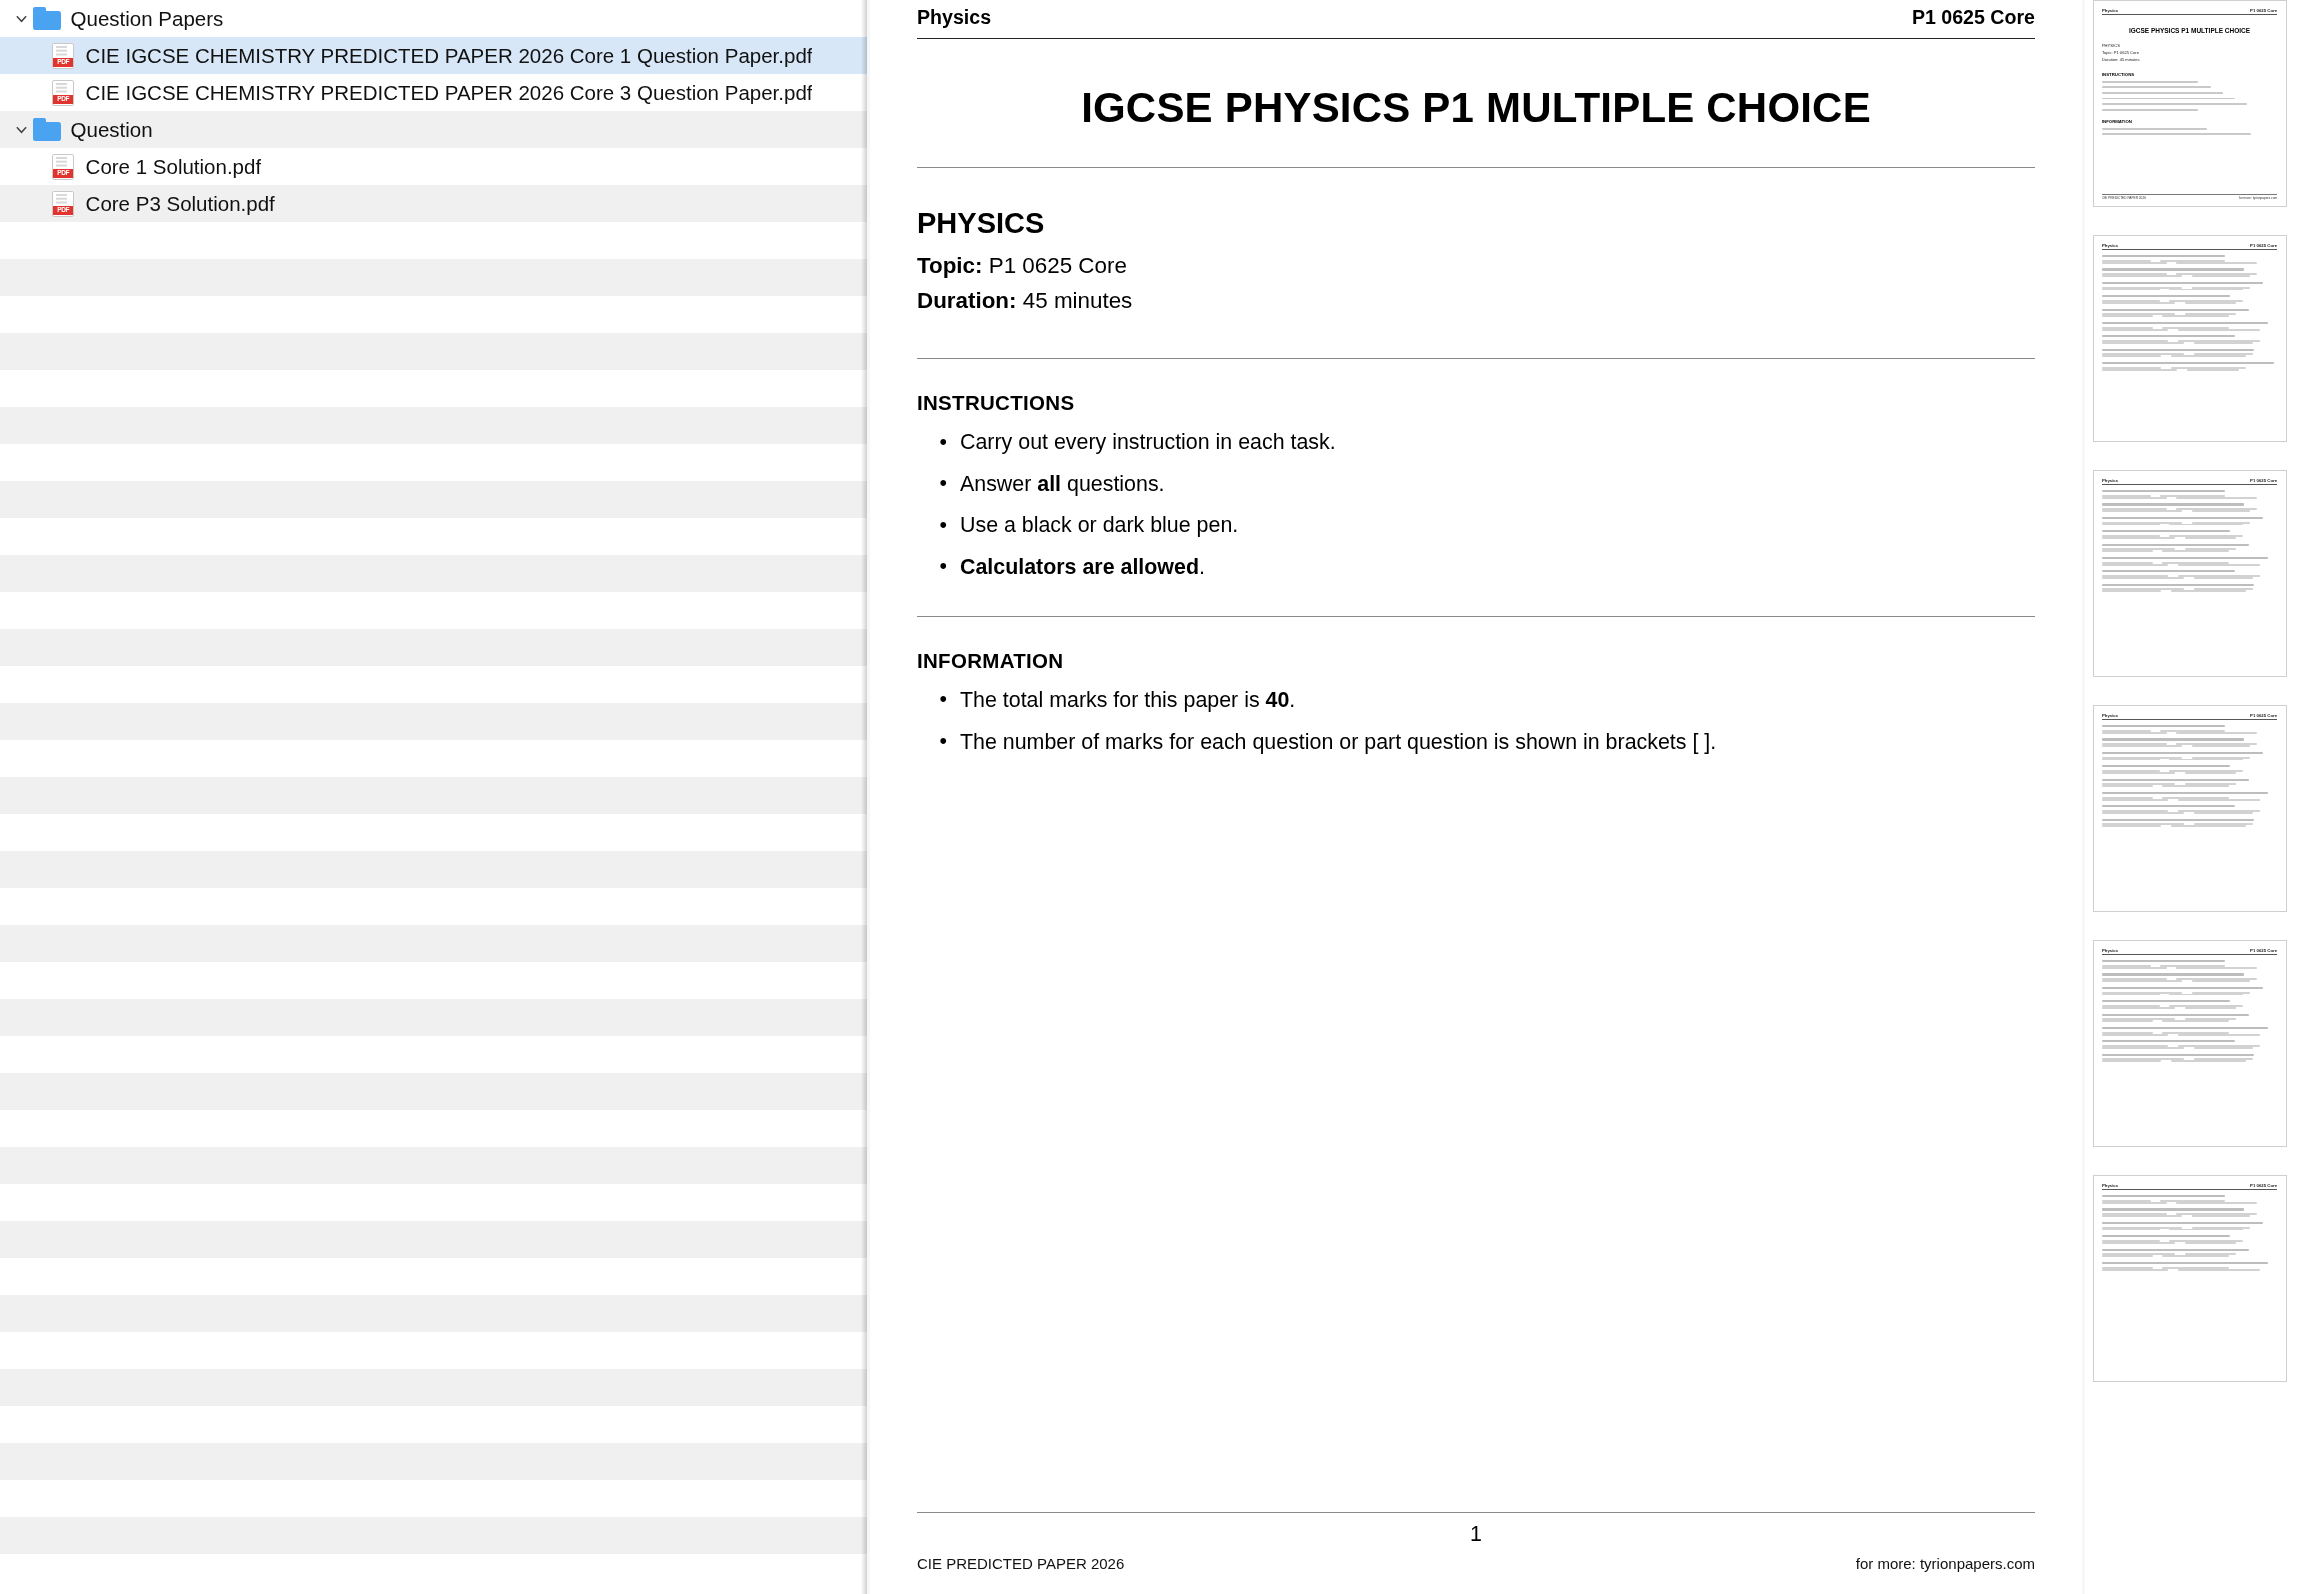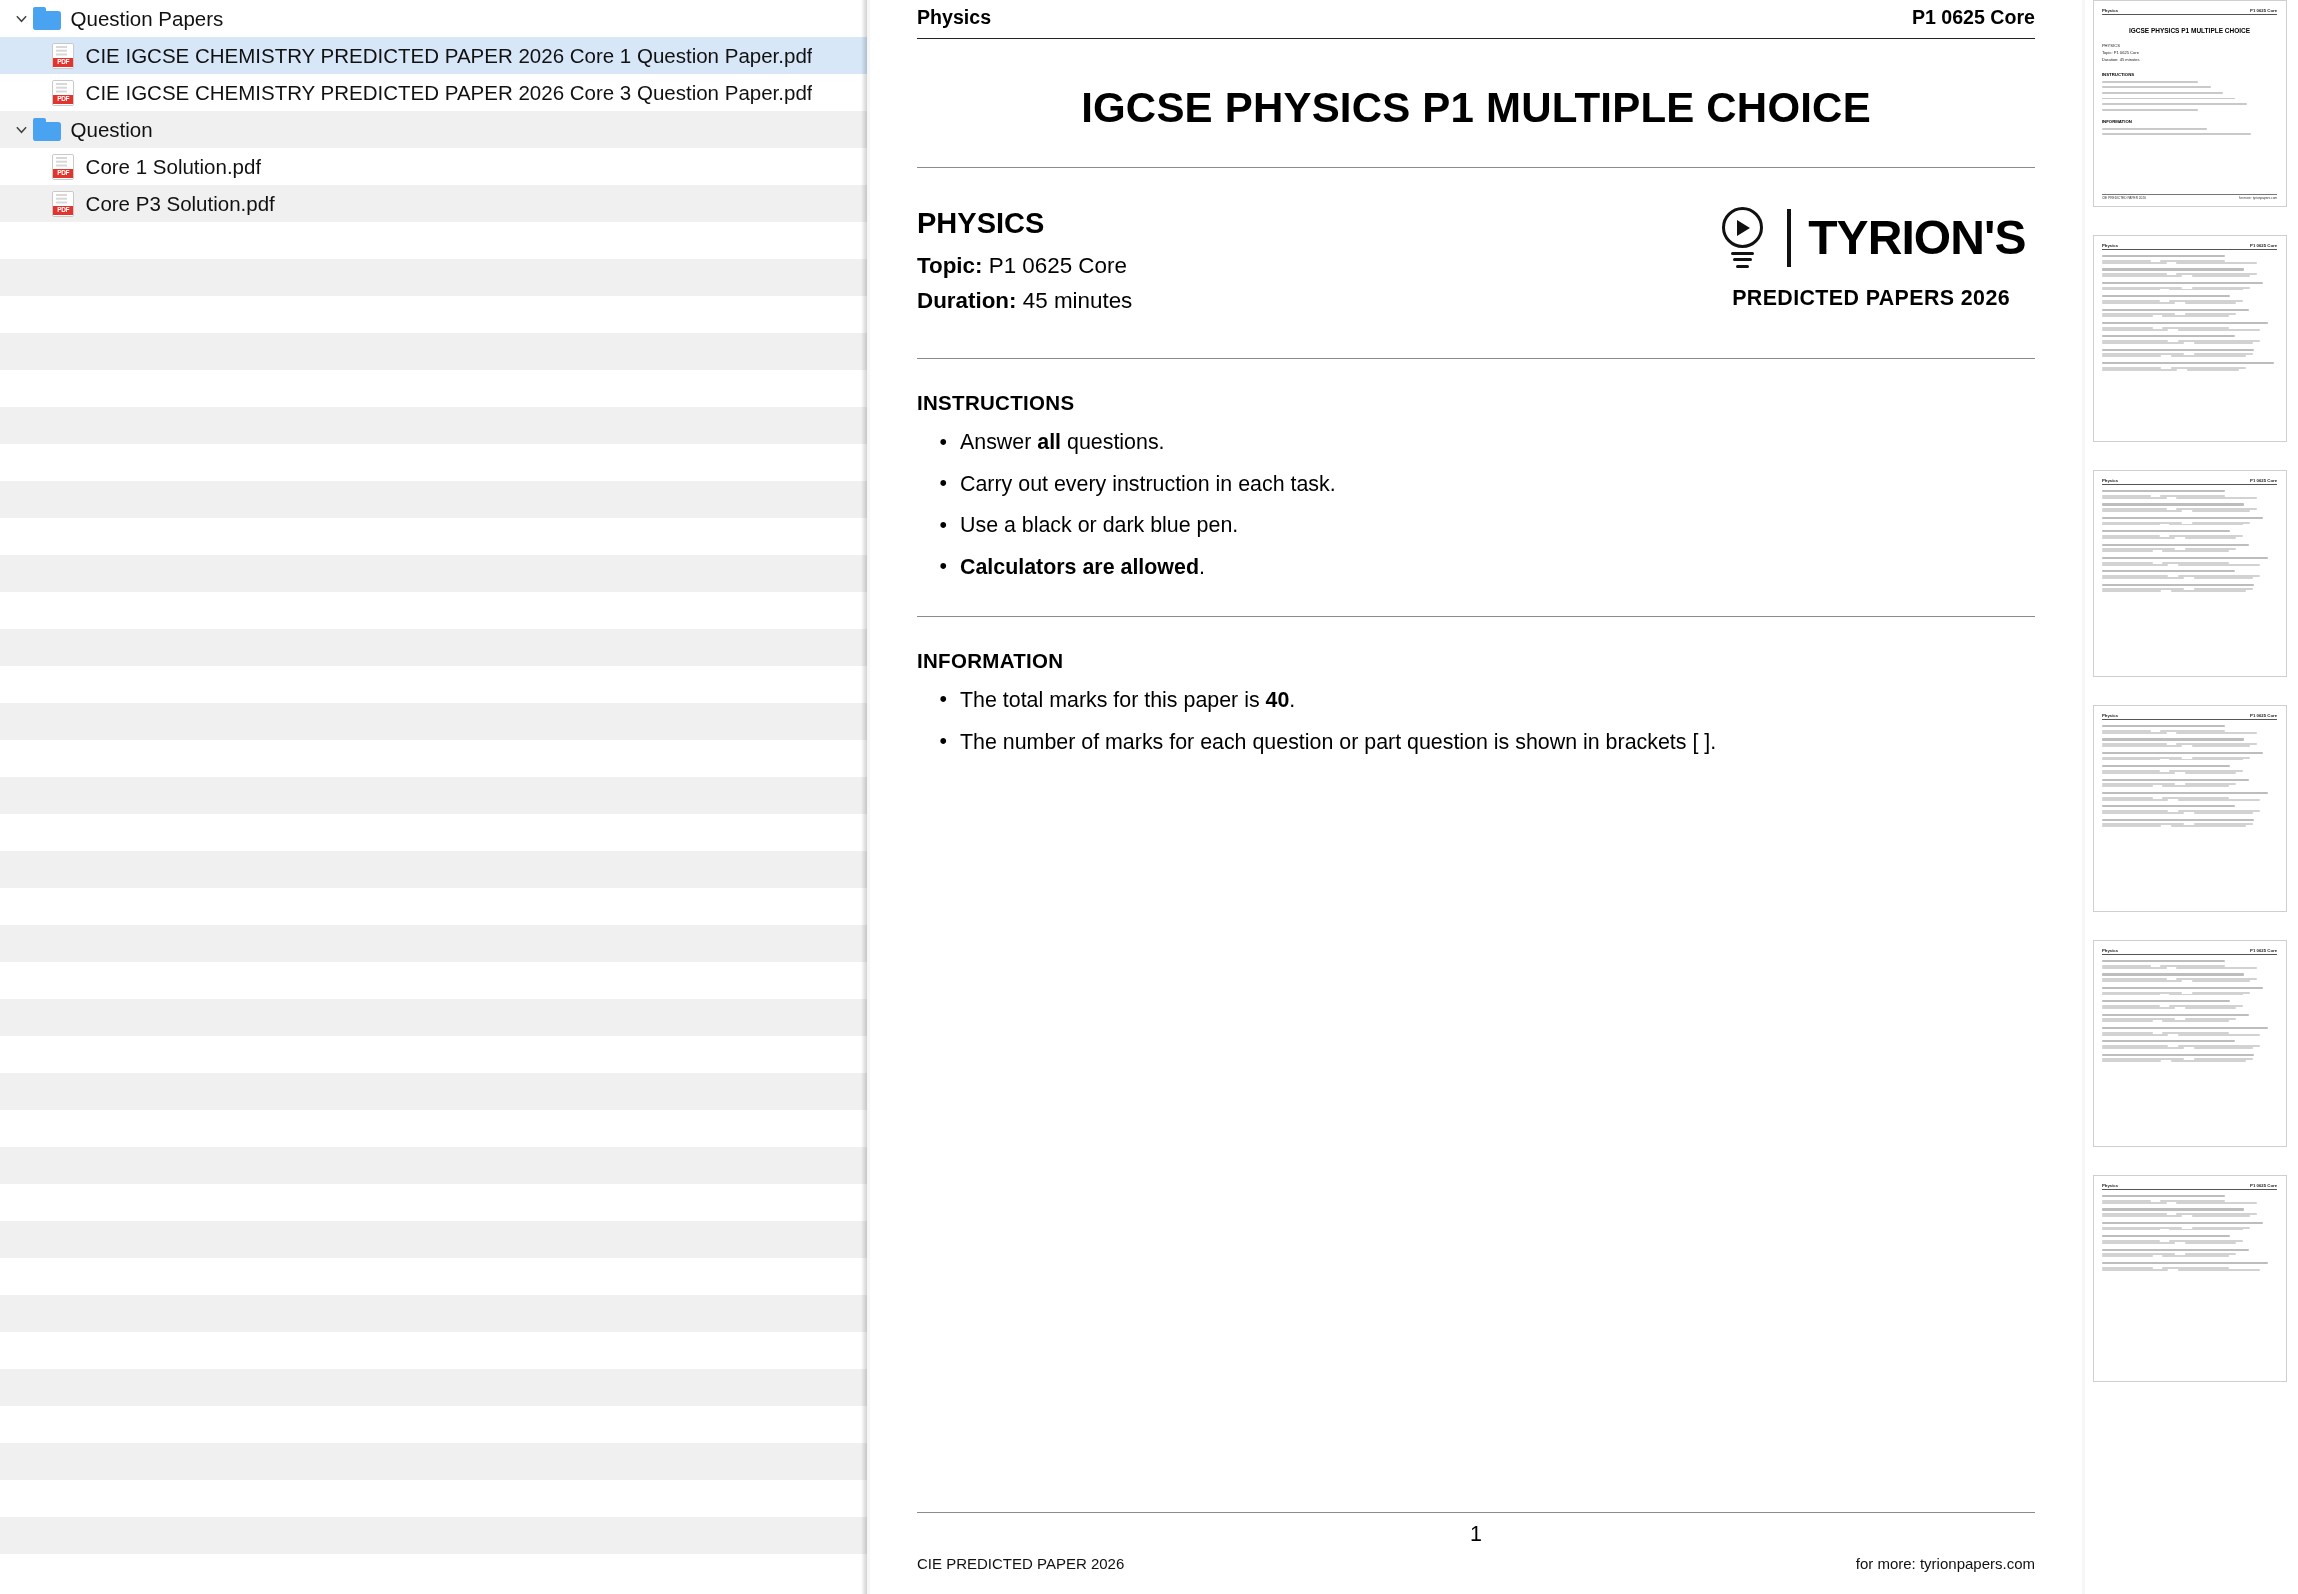--- a/index.html
+++ b/index.html
@@ -479,42 +479,28 @@
           <div class="subject">PHYSICS</div>
           <div class="line">
             <b>Topic:</b>
             <span>P1 0625 Core</span>
           </div>
           <div class="line">
             <b>Duration:</b>
             <span>45 minutes</span>
           </div>
         </div>
-        <div class="brand">
-          <div class="brand-top">
-            <div class="bulb">
-              <div class="glass"></div>
-              <div class="tri"></div>
-              <div class="base1"></div>
-              <div class="base2"></div>
-              <div class="base3"></div>
-            </div>
-            <div class="brand-divider"></div>
-            <div class="brand-name">TYRION'S</div>
-          </div>
-          <div class="brand-sub">PREDICTED PAPERS 2026</div>
-        </div>
       </div>
 
       <hr class="rule">
 
       <div class="section-head">INSTRUCTIONS</div>
       <ul class="bullets" id="instructions-list">
+          <li>Carry out every instruction in each task.</li>
           <li>Answer <b>all</b> questions.</li>
-          <li>Carry out every instruction in each task.</li>
           <li>Use a black or dark blue pen.</li>
           <li><b>Calculators are allowed</b>.</li>
         </ul>
 
       <hr class="rule">
 
       <div class="section-head">INFORMATION</div>
       <ul class="bullets" id="information-list">
           <li>The total marks for this paper is <b>40</b>.</li>
           <li>The number of marks for each question or part question is shown in brackets [ ].</li>

